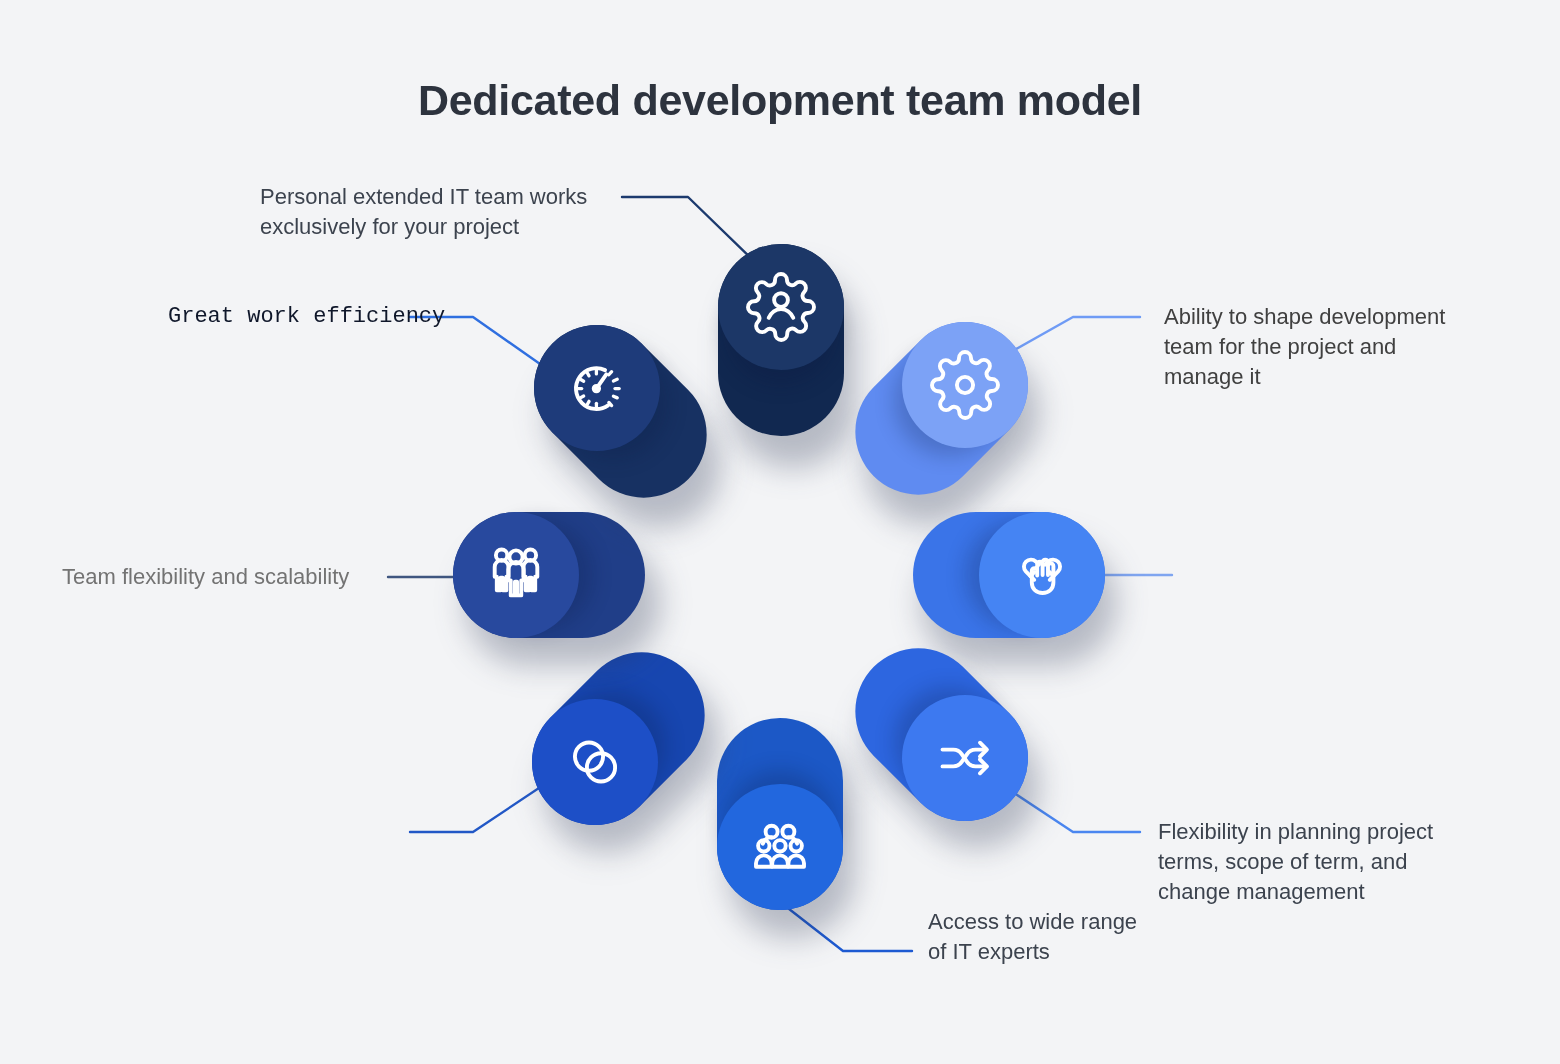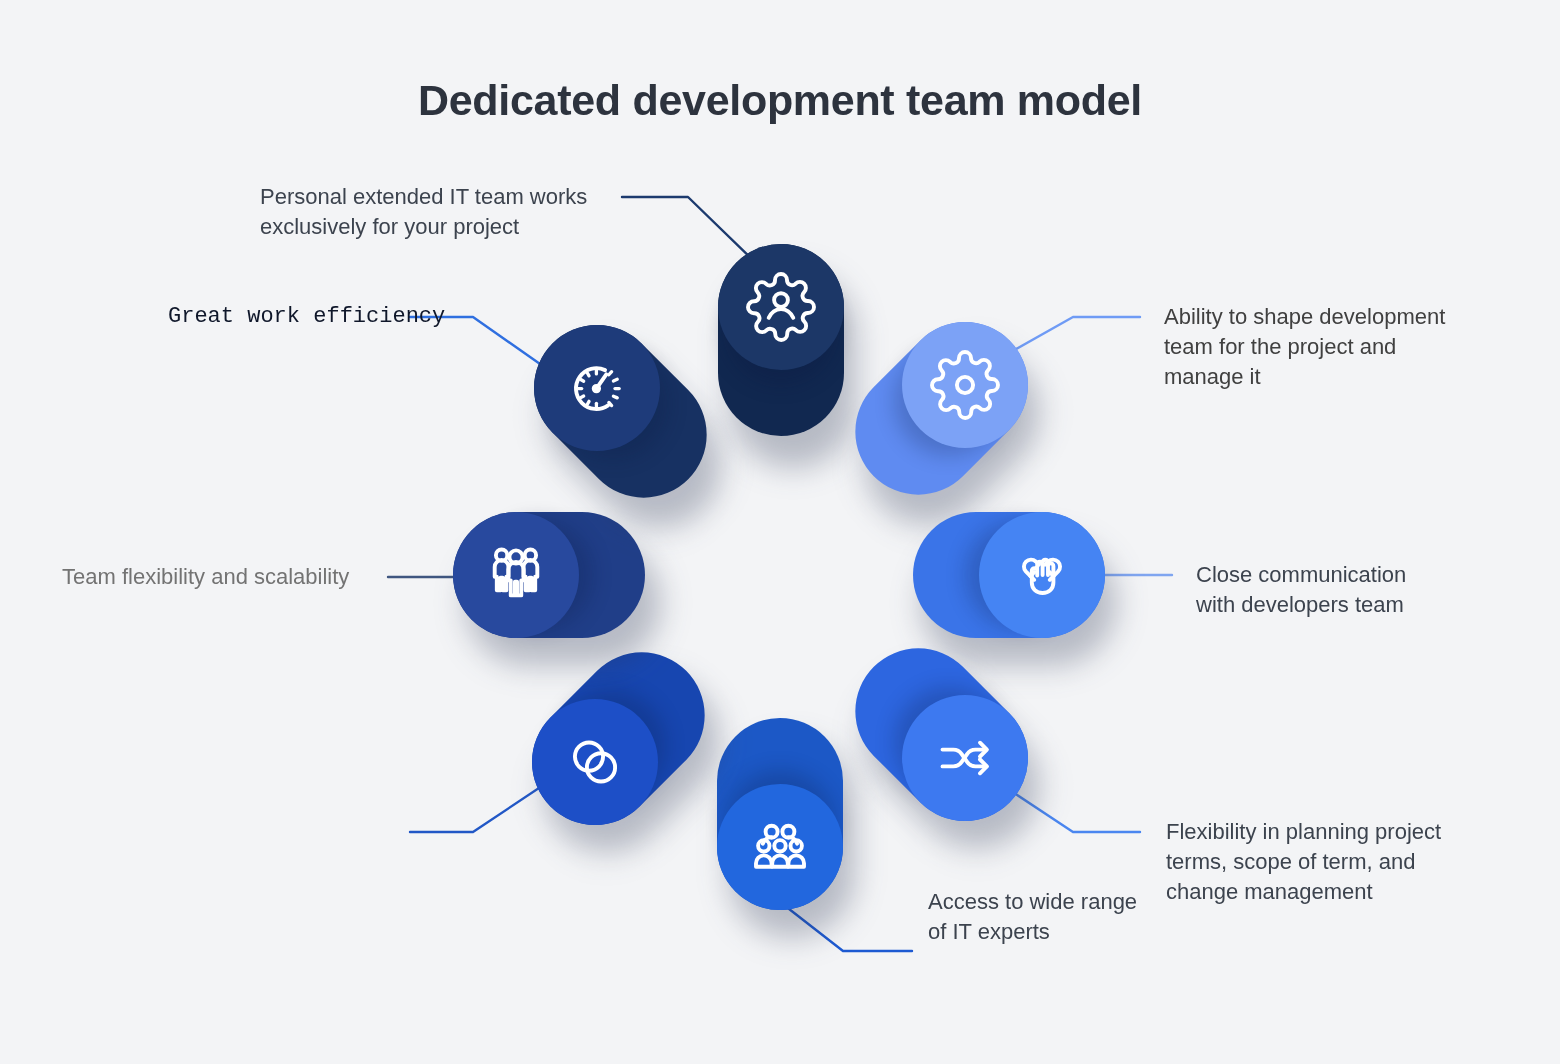--- a/index.html
+++ b/index.html
@@ -33,22 +33,22 @@
   .pf3{left:902px;top:695px;box-shadow:-16px -16px 20px -8px rgba(10,22,60,.22);}
   .pf4{left:717px;top:784px;box-shadow:0 -22px 20px -8px rgba(10,22,60,.22);}
   .pf5{left:532px;top:699px;box-shadow:16px -16px 20px -8px rgba(10,22,60,.22);}
   .pf6{left:453px;top:512px;box-shadow:22px 0 20px -8px rgba(10,22,60,.22);}
   .pf7{left:534px;top:325px;box-shadow:16px 16px 20px -8px rgba(10,22,60,.22);}
 
   .label{position:absolute;z-index:4;font-size:22px;line-height:30px;white-space:pre-line;}
   .lb0{left:260px;top:182px;}
   .lb1{left:1164px;top:302px;}
   .lb2{left:1196px;top:560px;}
-  .lb3{left:1158px;top:817px;margin-left:8px;}
-  .lb4{left:928px;top:887px;}
+  .lb3{left:1158px;top:817px;}
+  .lb4{left:928px;top:907px;}
   .lb5{left:152px;top:817px;}
   .lb6{left:62px;top:562px;}
   .lb7{left:168px;top:302px;}
 
   .ic{stroke:#fff;fill:none;stroke-width:1.3;stroke-linecap:round;stroke-linejoin:round;}
   .ic .thin{stroke-width:1.1;}
 </style>
 </head>
 <body>
 
@@ -184,22 +184,20 @@
       <line x1="11.8" y1="12.2" x2="15.1" y2="7.45"></line>
       <circle cx="11.8" cy="12.2" r=".9"></circle>
     </svg>
   </div>
 
   <div class="label lb0" style="color: rgb(60, 67, 78);">Personal extended IT team works
 exclusively for your project</div>
   <div class="label lb1" style="color: #404040;">Ability to shape development
 team for the project and
 manage it</div>
-  <div class="label lb2" style="color: rgb(60, 67, 78);">Close communication
-with developers team</div>
   <div class="label lb3" style="color: rgb(60, 67, 78);">Flexibility in planning project
 terms, scope of term, and
 change management</div>
   <div class="label lb4" style="color: rgb(60, 67, 78);">Access to wide range
 of IT experts</div>
   <div class="label lb6" style="color: #737373;">Team flexibility and scalability</div>
   <div class="label lb7" style="color: #0f172a; font-family: Liberation Mono, monospace;">Great work efficiency</div>
 
 </div>
 

